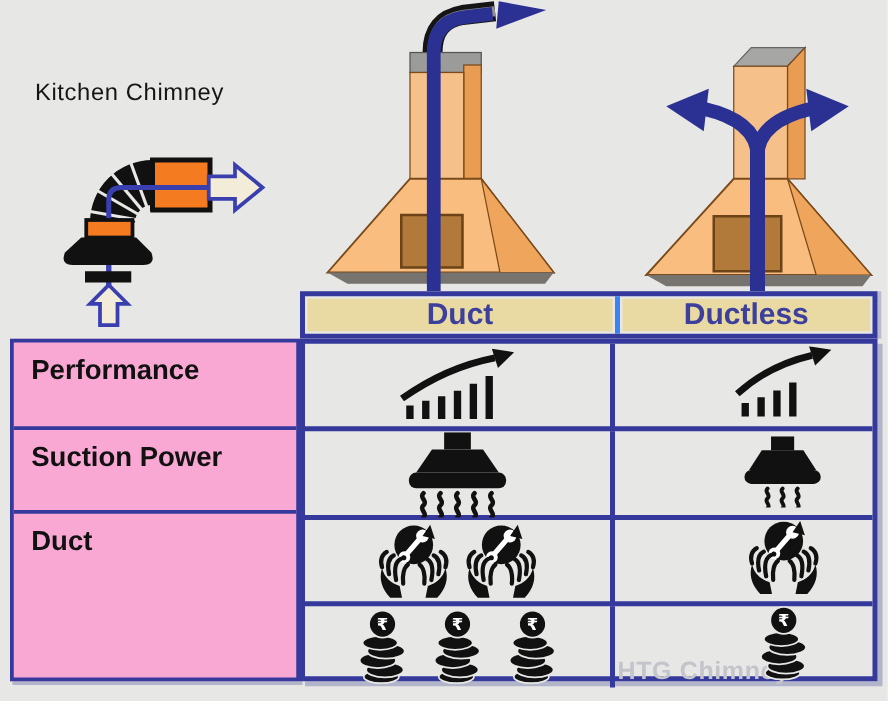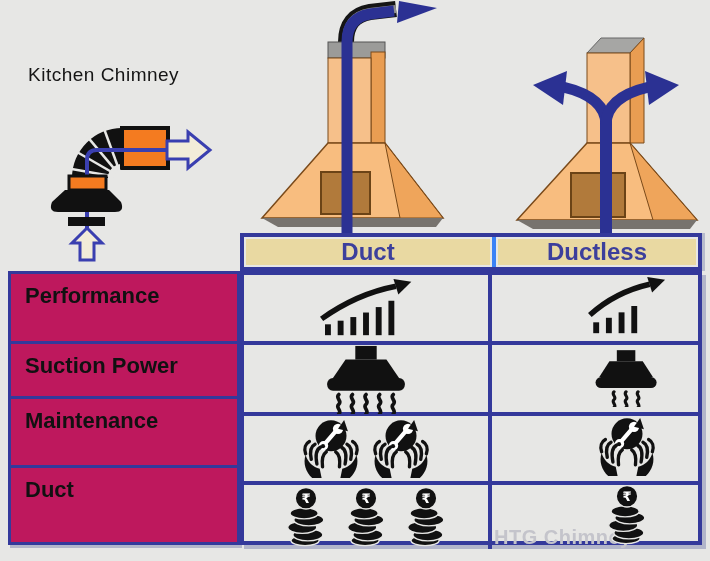--- a/index.html
+++ b/index.html
@@ -15,21 +15,21 @@
          border:4px solid #34399b;display:flex;background:#e7e7e5;
          box-shadow:3px 0 0 rgba(125,132,175,.45);}
   .thcell{box-sizing:border-box;height:100%;padding:2px;display:flex;}
   .thcell.first{width:252px;border-right:4px solid #3b82f6;}
   .thcell.second{flex:1;justify-content:flex-end;}
   .thinner{flex:1;background:#e9d9a2;display:flex;align-items:center;justify-content:center;
            color:#3c3f9c;font-size:24px;font-weight:bold;}
 
   
   .labelcol{position:absolute;left:8px;top:271px;width:232px;height:274px;box-sizing:border-box;
-            border:3px solid #34399b;background:#be185d;
+            border:3px solid #34399b;background:#f9a8d4;
             box-shadow:2px 3px 0 rgba(125,132,175,.5);}
   .lrow{box-sizing:border-box;padding:9px 0 0 14px;font-size:22px;font-weight:bold;color:#111;}
   .lrow.b{border-bottom:3px solid #34399b;}
 
   
   .tbody{position:absolute;left:240px;top:271px;width:462px;height:274px;box-sizing:border-box;
          border:4px solid #34399b;border-top-width:4px;display:grid;
          grid-template-columns:248px 1fr;grid-template-rows:70px 71px 69px 1fr;
          background:#e7e7e5;box-shadow:4px 4px 0 rgba(125,132,175,.5);}
   .cell{box-sizing:border-box;display:flex;align-items:center;justify-content:center;}
@@ -98,22 +98,21 @@
     <div class="thcell first">
       <div class="thinner">Duct</div>
     </div>
     <div class="thcell second">
       <div class="thinner">Ductless</div>
     </div>
   </div>
 
   <div class="labelcol">
     <div class="lrow b" style="height:70px">Performance</div>
-    <div class="lrow b" style="height:55px">Suction Power</div>
-    <div class="lrow b" style="height:69px">Maintenance</div>
+    <div class="lrow b" style="height:67px">Suction Power</div>
     <div class="lrow" style="height:60px">Duct</div>
   </div>
 
   <div class="tbody">
 
     <div class="cell colsep rowsep">
       <svg width="98" height="58" viewBox="0 0 102 64">
         <line x1="9" y1="62" x2="9" y2="50" stroke="#111" stroke-width="6.5"></line>
         <line x1="23" y1="62" x2="23" y2="46" stroke="#111" stroke-width="6.5"></line>
         <line x1="37" y1="62" x2="37" y2="42" stroke="#111" stroke-width="6.5"></line>

